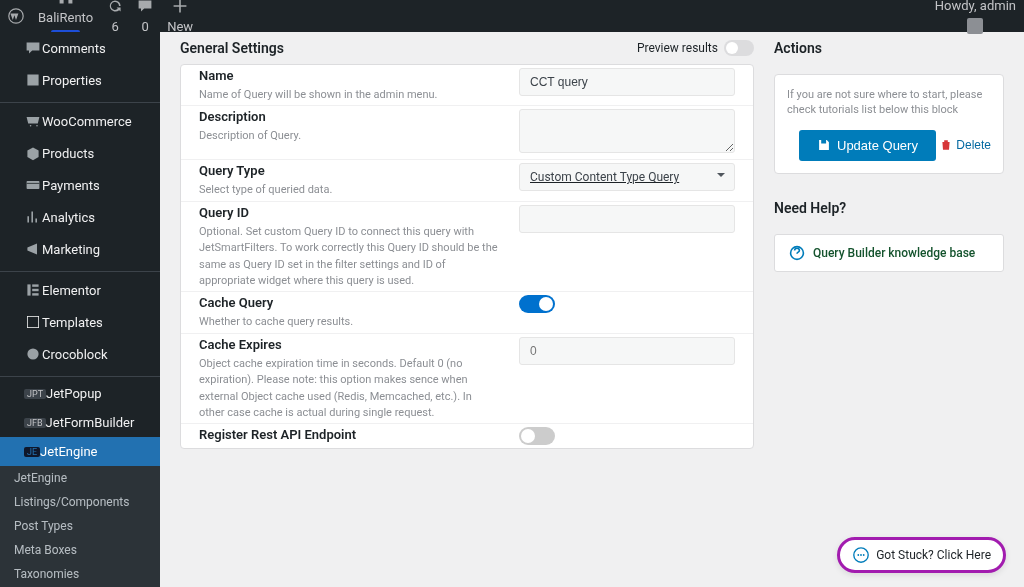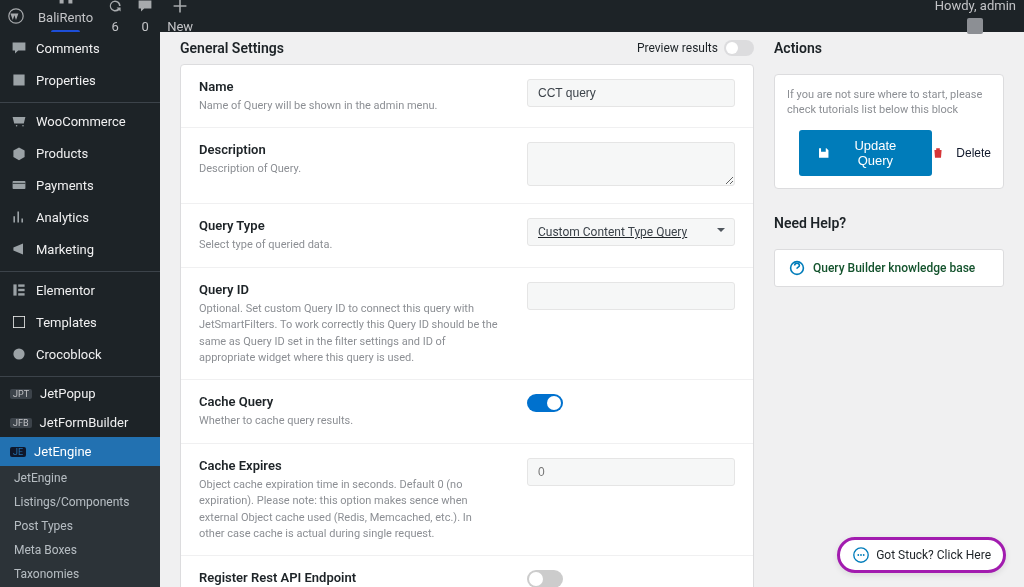--- a/index.html
+++ b/index.html
@@ -9,42 +9,42 @@
 .admin-bar { height: 32px; background: #1d2327; color: #c3c4c7; display: flex; align-items: center; padding: 0 8px; justify-content: space-between; font-size: 13px; }
 .admin-bar-left, .admin-bar-right { display: flex; align-items: center; gap: 14px; }
 .ab-item { display: flex; align-items: center; gap: 5px; cursor: pointer; flex-direction: column; }
 .ab-item .icn { width: 16px; height: 16px; display: inline-flex; align-items: center; justify-content: center; fill: #a7aaad; }
 .live-badge { background: #1d4ed8; color: #fff; font-size: 10px; padding: 1px 5px; border-radius: 2px; font-weight: 600; }
 .avatar-box { width: 16px; height: 16px; background: #8c8f94; border-radius: 2px; }
 
 
 .wrap { display: flex; }
 .sidebar { width: 160px; background: #1d2327; color: #f0f0f1; min-height: 555px; font-size: 13px; }
-.menu-item { display: flex; align-items: center; gap: 8px; padding: 7px 10px; cursor: pointer; color: #f0f0f1; }
+.menu-item { display: flex; align-items: center; padding: 7px 24px; cursor: pointer; color: #f0f0f1; }
 .menu-item.active { background: #2271b1; color: #fff; position: relative; }
 .menu-item.active::after { content: ''; position: absolute; right: -8px; top: 50%; transform: translateY(-50%); border: 8px solid transparent; border-right-color: #f0f0f1; }
 .menu-item .micn { width: 18px; height: 18px; display: inline-flex; align-items: center; justify-content: center; }
 .menu-item .micn svg { width: 16px; height: 16px; fill: rgba(240,246,252,0.6); }
 .sub-item { padding: 5px 10px 5px 14px; cursor: pointer; color: rgba(240,246,252,0.7); font-size: 12px; background: #2c3338; }
 .menu-sep { height: 5px; background: transparent; border-bottom: 1px solid #3c434a; margin: 2px 0; }
 .badge-tag { font-size: 9px; background: #3c434a; padding: 0 3px; border-radius: 2px; color: #c3c4c7; }
 
 
 .content { flex: 1; display: flex; padding: 0 20px 20px 20px; gap: 20px; }
 .main { flex: 1; }
 .aside { width: 230px; }
 
 .page-header { display: flex; justify-content: space-between; align-items: center; padding: 8px 0; }
 .page-header h2 { font-size: 14px; font-weight: 600; color: #1d2327; }
 .preview-toggle { display: flex; align-items: center; gap: 6px; font-size: 12px; color: #1d2327; }
 .toggle-sm { width: 30px; height: 16px; background: #dcdcde; border-radius: 8px; position: relative; }
 .toggle-sm::after { content: ''; position: absolute; width: 12px; height: 12px; background: #fff; border-radius: 50%; top: 2px; left: 2px; }
 
 .card { background: #fff; border: 1px solid #dcdcde; border-radius: 4px; padding: 0; margin-bottom: 18px; }
-.field-row { display: flex; padding: 14px 18px; gap: 28px; }
+.field-row { display: flex; padding: 3px 18px; gap: 20px; }
 .field-row + .field-row { border-top: 1px solid #f0f0f1; }
 .field-label { width: 300px; }
 .field-label .lbl { font-size: 13px; font-weight: 600; color: #1d2327; margin-bottom: 3px; display: block; }
 .field-label .desc { font-size: 11px; color: #8c8f94; line-height: 1.4; }
 .field-ctrl { flex: 1; }
 .txt-input, .sel-input, .num-input { width: 100%; padding: 6px 10px; border: 1px solid #e5e5e5; background: #f6f7f7; border-radius: 3px; font-size: 12px; color: #3c434a; }
 .txtarea { width: 100%; min-height: 40px; padding: 6px 10px; border: 1px solid #e5e5e5; background: #f6f7f7; border-radius: 3px; }
 .sel-input { appearance: none; background-image: none; position: relative; }
 .sel-wrap { position: relative; text-decoration: underline; }
 .sel-wrap::after { content: ''; position: absolute; right: 10px; top: 50%; transform: translateY(-50%); border: 4px solid transparent; border-top-color: #50575e; }
@@ -54,21 +54,21 @@
 .toggle.on { background: #0071ce; }
 .toggle.on::after { left: 20px; background: #fff; }
 
 
 .aside-box { background: #fff; border: 1px solid #dcdcde; border-radius: 4px; padding: 12px; margin-bottom: 18px; }
 .aside h3 { font-size: 14px; font-weight: 600; margin-bottom: 10px; color: #1d2327; padding: 8px 0; }
 .aside .hint { font-size: 11px; color: #8c8f94; margin-bottom: 12px; line-height: 1.4; }
 .action-row { display: flex; justify-content: space-between; align-items: center; }
 .btn-primary { display: flex; align-items: center; gap: 6px; background: #007cba; color: #fff; border: none; padding: 8px 18px; border-radius: 3px; font-size: 13px; cursor: pointer; font-weight: 500; margin-left: 12px; }
 .btn-primary svg { width: 14px; height: 14px; fill: #fff; }
-.btn-danger { display: flex; align-items: center; gap: 12px; color: #0f172a; font-size: 12px; cursor: pointer; background: none; border: none; }
+.btn-danger { display: flex; align-items: center; gap: 4px; color: #0369a1; font-size: 12px; cursor: pointer; background: none; border: none; }
 .btn-danger svg { width: 12px; height: 12px; fill: #d63638; }
 .link-card { display: flex; align-items: center; gap: 8px; padding: 10px 14px; border: 1px solid #dcdcde; border-radius: 3px; background: #fff; }
 .link-card svg { width: 16px; height: 16px; fill: #007cba; }
 .link-card a { color: #14532d; font-size: 12px; text-decoration: none; font-weight: 500; }
 
 
 .floating-help { position: fixed; bottom: 14px; right: 18px; background: #fff; border: 3px solid #a21caf; border-radius: 18px; padding: 6px 12px; display: flex; align-items: center; gap: 6px; font-size: 12px; box-shadow: 0 2px 6px rgba(0,0,0,0.1); cursor: pointer; }
 .floating-help svg { width: 18px; height: 18px; fill: #007cba; }
 </style>
 </head>

